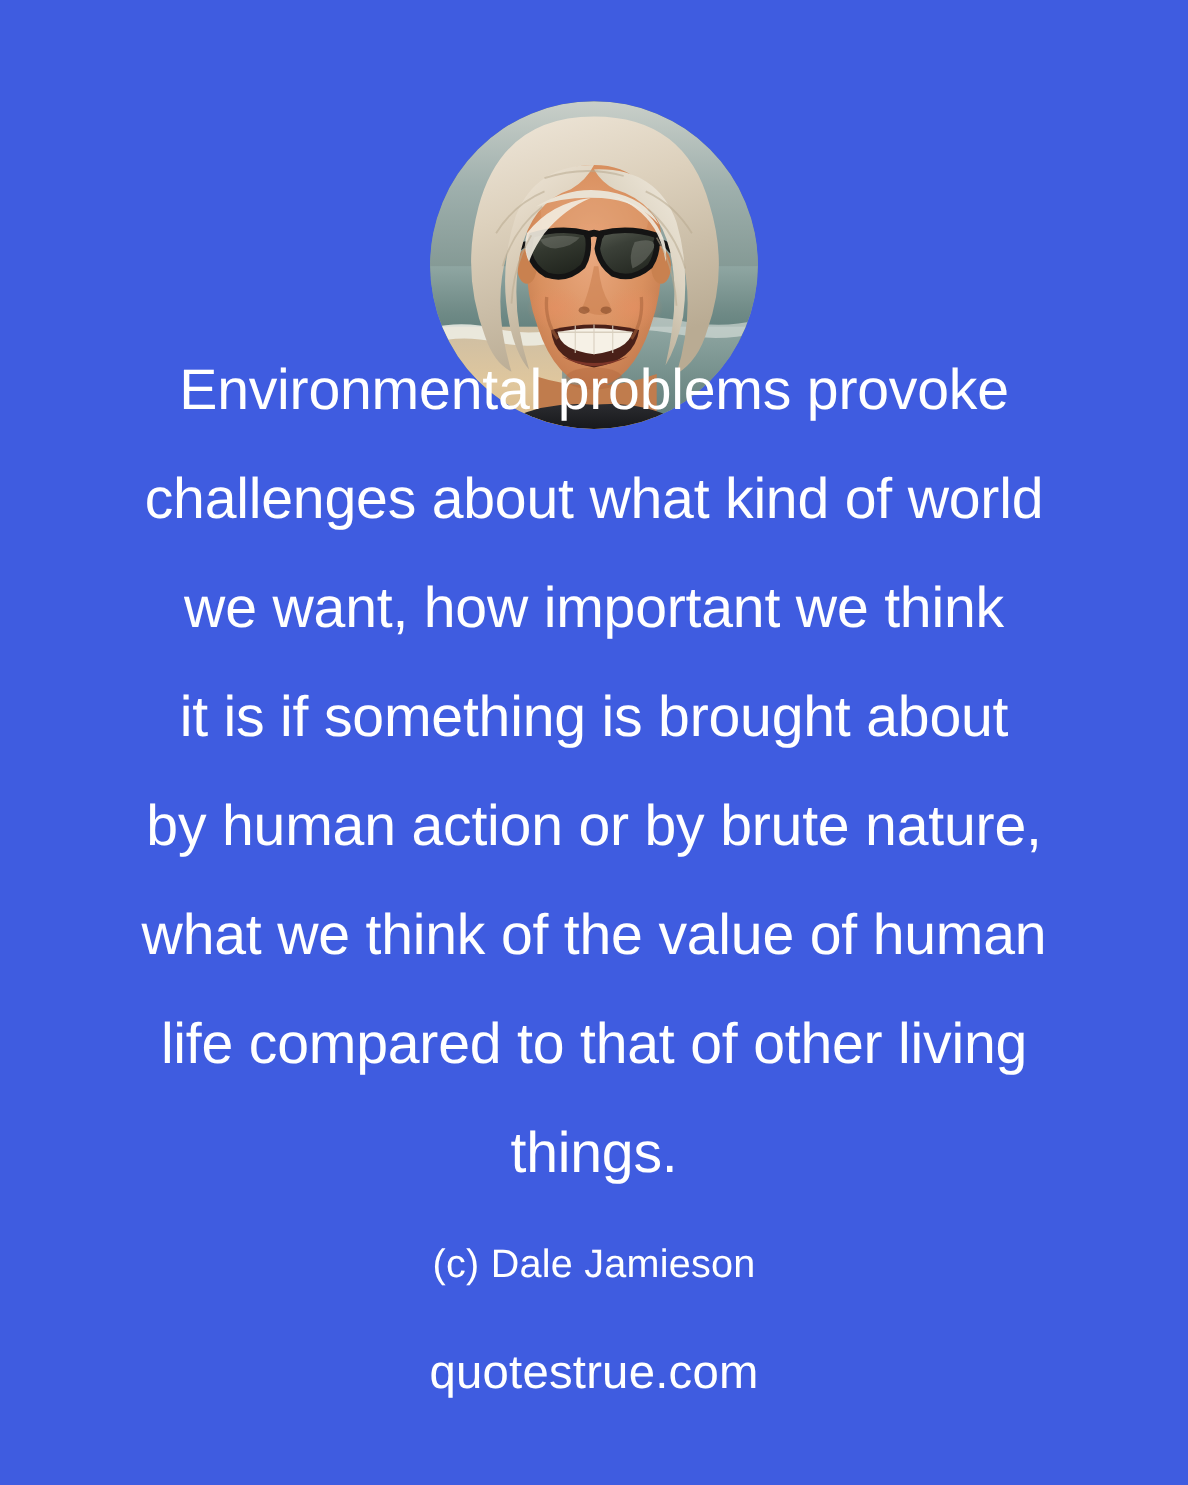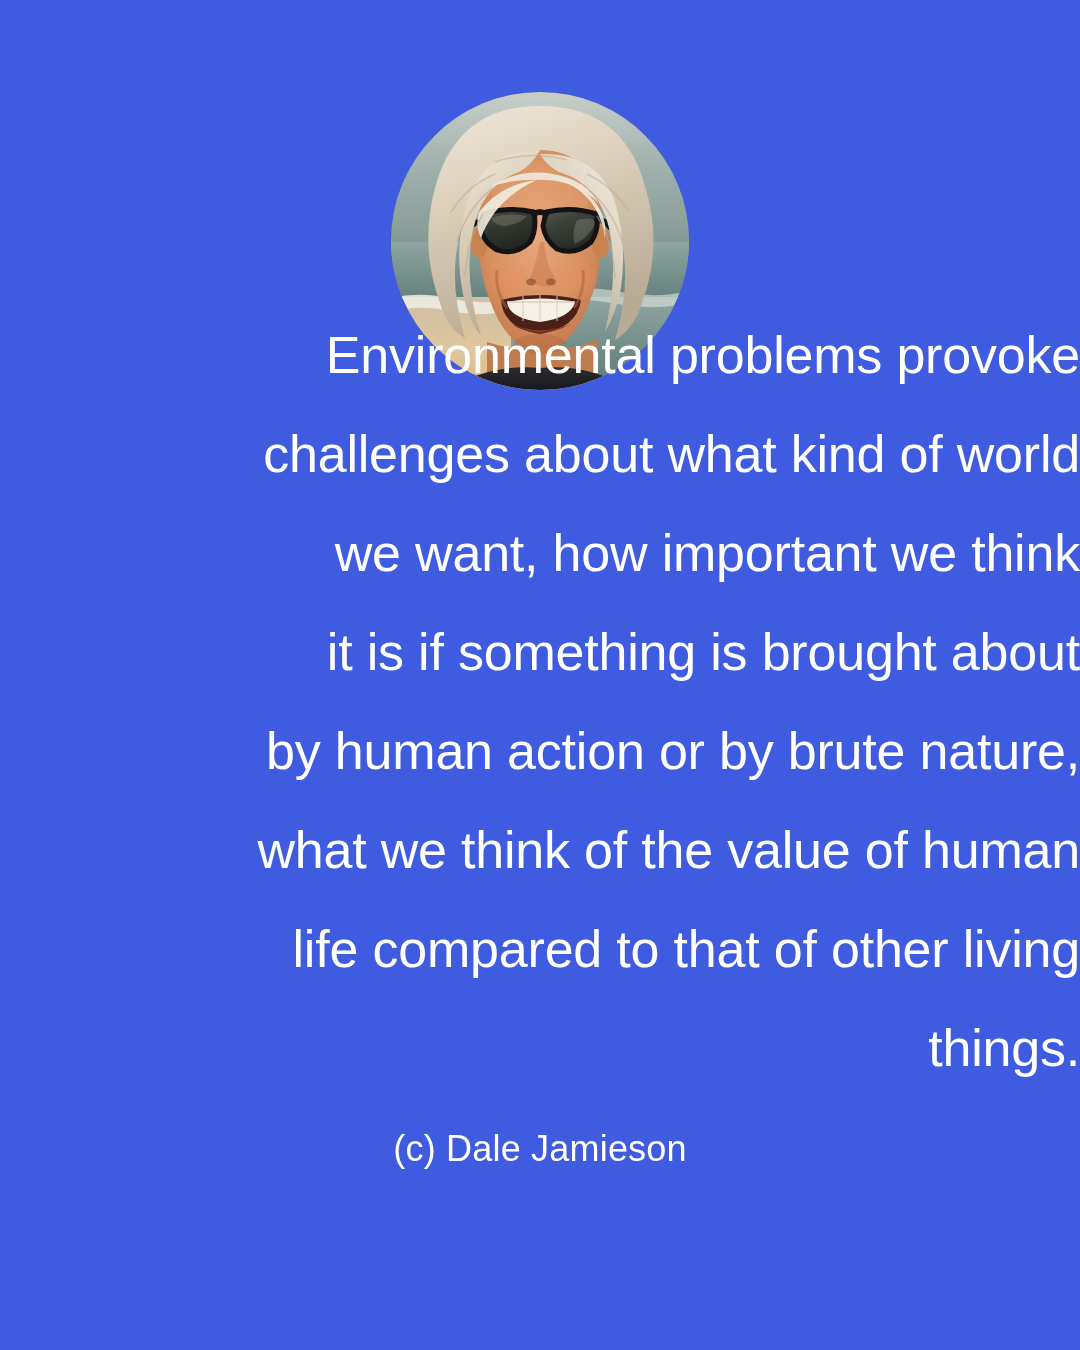--- a/index.html
+++ b/index.html
@@ -42,21 +42,21 @@
     display: block;
   }
 
   
   .quote {
     position: absolute;
     left: 0;
     top: 306px;
     width: 1080px;
     z-index: 2;
-    text-align: right;
+    text-align: center;
     color: #ffffff;
     font-family: "Liberation Sans", sans-serif;
     font-weight: 400;
     font-size: 52px;
     line-height: 99px;
     letter-spacing: -0.2px;
     white-space: pre-line;
     text-rendering: optimizeLegibility;
   }
 
@@ -241,14 +241,15 @@
 challenges about what kind of world
 we want, how important we think
 it is if something is brought about
 by human action or by brute nature,
 what we think of the value of human
 life compared to that of other living
 things.</div>
 
   <div class="attribution">(c) Dale Jamieson</div>
 
+  <div class="source">quotestrue.com</div>
 
 </div>
 
 </body></html>

